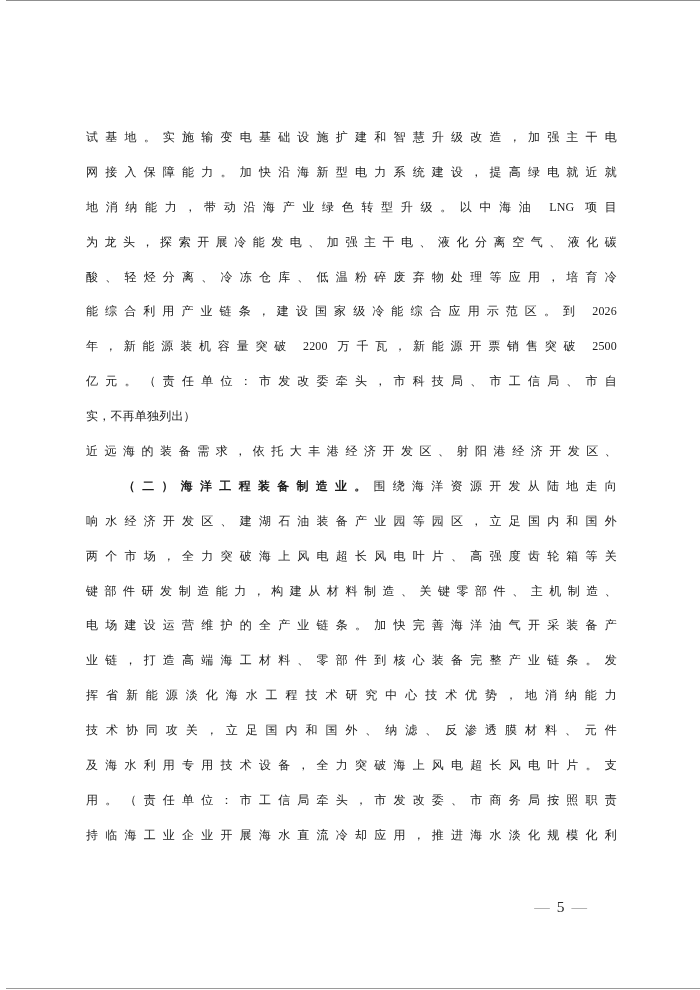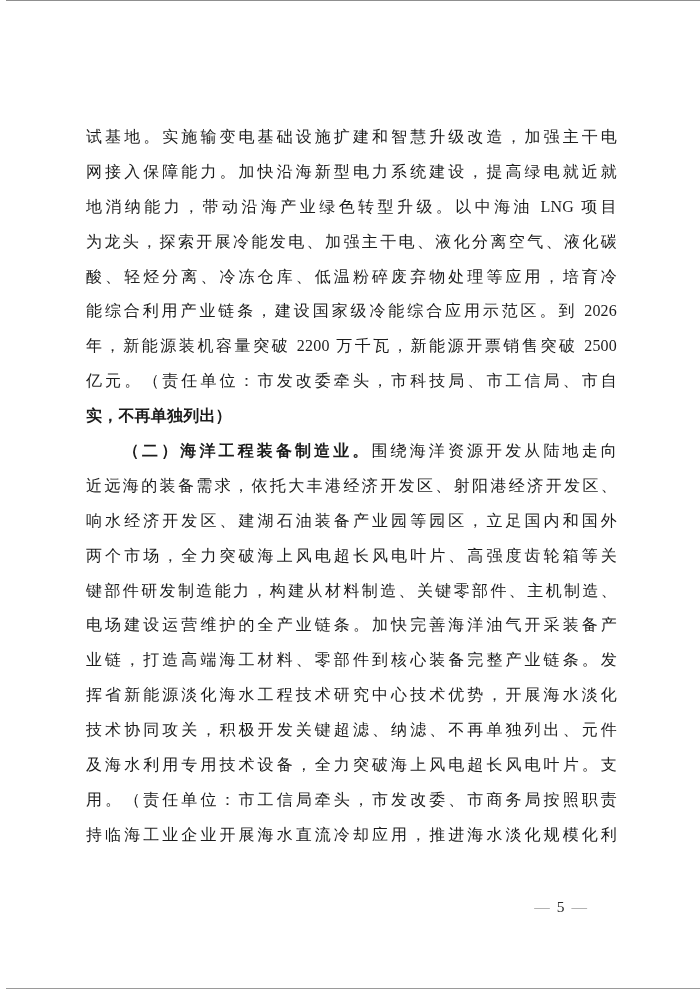--- a/index.html
+++ b/index.html
@@ -27,34 +27,33 @@
     height: 1px;
     background: #9a9a9a;
   }
   .text-block {
     position: absolute;
     top: 120px;
     left: 86px;
     width: 531px;
   }
   .line {
-    font-size: 16px;
+    font-size: 12px;
     line-height: 34.9px;
     height: 34.9px;
     overflow: hidden;
     text-align: justify;
     text-align-last: justify;
     text-justify: inter-character;
     letter-spacing: 0.2px;
     white-space: normal;
   }
   .line.no-stretch {
     text-align: left;
     text-align-last: left;
-    font-weight: bold;
   }
   .line.indent {
     text-indent: 37px;
   }
   .lead {
     font-weight: 700;
   }
   .footer {
     position: absolute;
     top: 898px;
@@ -84,31 +83,31 @@
     <div class="line">地消纳能力，带动沿海产业绿色转型升级。以中海油 LNG 项目</div>
     <div class="line">为龙头，探索开展冷能发电、加强主干电、液化分离空气、液化碳</div>
     <div class="line">酸、轻烃分离、冷冻仓库、低温粉碎废弃物处理等应用，培育冷</div>
     <div class="line">能综合利用产业链条，建设国家级冷能综合应用示范区。到 2026</div>
     <div class="line">年，新能源装机容量突破 2200 万千瓦，新能源开票销售突破 2500</div>
     <div class="line">亿元。（责任单位：市发改委牵头，市科技局、市工信局、市自</div>
     <div class="line no-stretch">实，不再单独列出）</div>
   </div>
 
   <div class="para">
+    <div class="line">近远海的装备需求，依托大丰港经济开发区、射阳港经济开发区、</div>
     <div class="line indent">
       <b class="lead">（二）海洋工程装备制造业。</b><span>围绕海洋资源开发从陆地走向</span>
     </div>
-    <div class="line">近远海的装备需求，依托大丰港经济开发区、射阳港经济开发区、</div>
     <div class="line">响水经济开发区、建湖石油装备产业园等园区，立足国内和国外</div>
     <div class="line">两个市场，全力突破海上风电超长风电叶片、高强度齿轮箱等关</div>
     <div class="line">键部件研发制造能力，构建从材料制造、关键零部件、主机制造、</div>
     <div class="line">电场建设运营维护的全产业链条。加快完善海洋油气开采装备产</div>
     <div class="line">业链，打造高端海工材料、零部件到核心装备完整产业链条。发</div>
-    <div class="line">挥省新能源淡化海水工程技术研究中心技术优势，开展海水淡化</div>
-    <div class="line">技术协同攻关，积极开发关键超滤、纳滤、不再单独列出、元件</div>
+    <div class="line">挥省新能源淡化海水工程技术研究中心技术优势，地消纳能力</div>
+    <div class="line">技术协同攻关，立足国内和国外、纳滤、反渗透膜材料、元件</div>
     <div class="line">及海水利用专用技术设备，全力突破海上风电超长风电叶片。支</div>
     <div class="line">用。（责任单位：市工信局牵头，市发改委、市商务局按照职责</div>
     <div class="line">持临海工业企业开展海水直流冷却应用，推进海水淡化规模化利</div>
   </div>
 
 </div>
 
 <div class="footer">
   <span class="dash">—</span><span class="num">5</span><span class="dash">—</span>
 </div>

